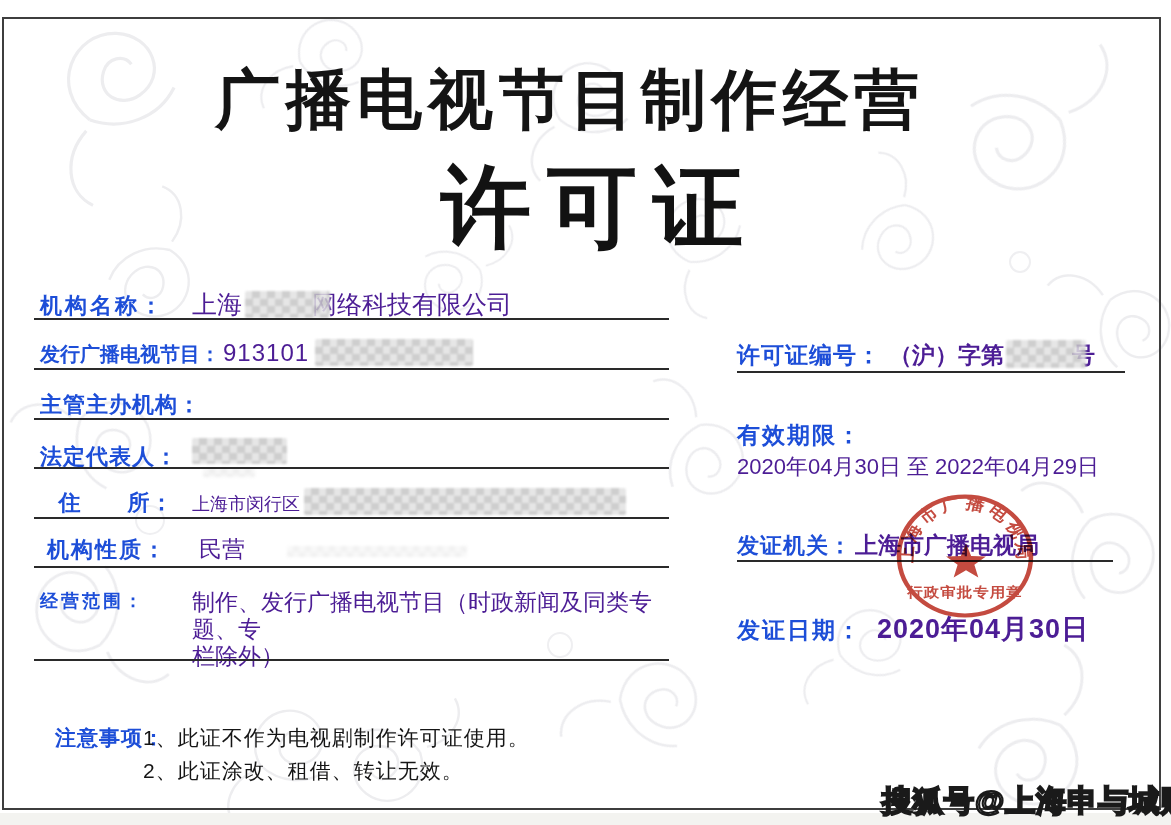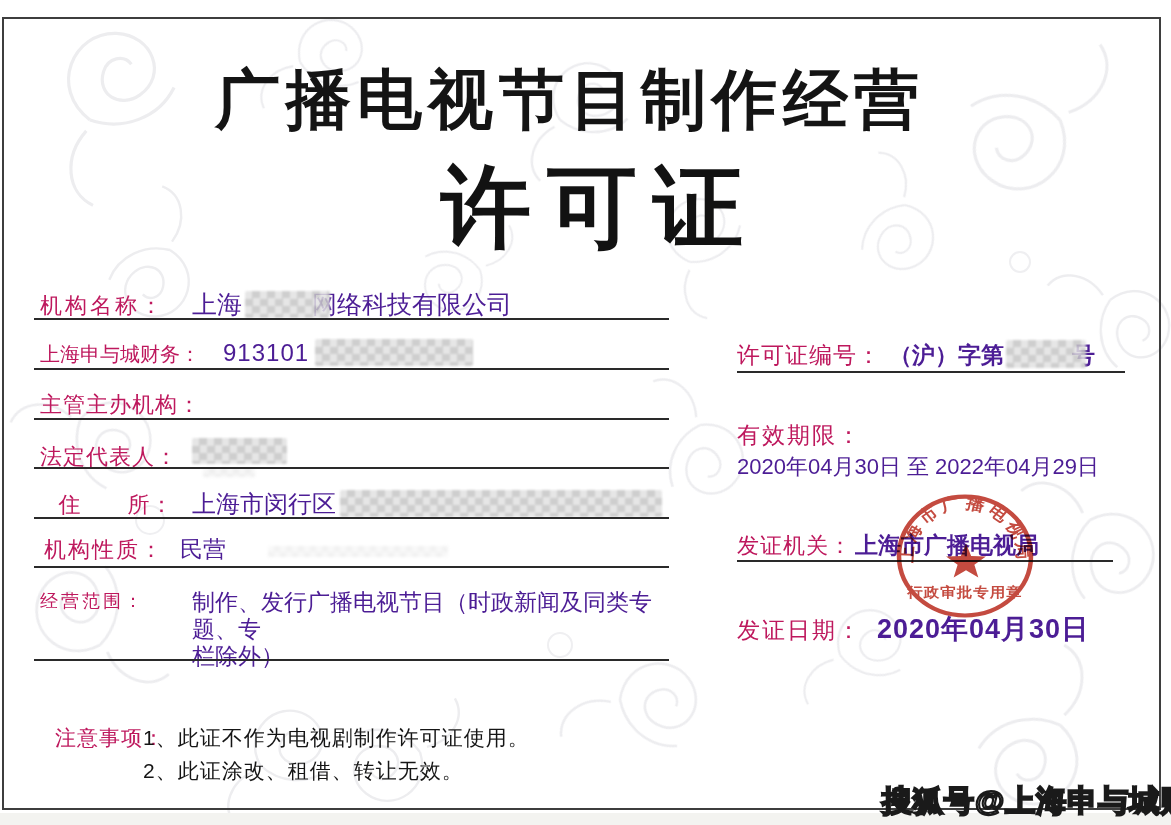--- a/index.html
+++ b/index.html
@@ -12,21 +12,21 @@
   .ornaments{position:absolute; left:0; top:0; z-index:0; pointer-events:none;}
   .frame{position:absolute; left:2px; top:17px; width:1159px; height:793px;
     border:2px solid #3e3e3e; z-index:1; box-sizing:border-box;}
   .scan-bottom{position:absolute; left:0; top:813px; width:1171px; height:12px;
     background:#f3f3f0; z-index:0;}
   .title1{position:absolute; z-index:2; left:0; top:56px; width:1140px; text-align:center;
     font-size:65px; font-weight:900; letter-spacing:6px; color:#141414; white-space:nowrap;}
   .title2{position:absolute; z-index:2; left:15px; top:147px; width:1170px; text-align:center;
     font-size:90px; font-weight:900; letter-spacing:16px; color:#121212; white-space:nowrap;}
   .row{position:absolute; z-index:2; display:flex; align-items:baseline; white-space:nowrap;}
-  .lbl{font-weight:normal; color:#be185d; white-space:pre; flex:none;}
+  .lbl{font-weight:bold; color:#1d4ed8; white-space:pre; flex:none;}
   .val{color:#4c1d95;}
   .serif{font-family:"Liberation Serif","DejaVu Serif",serif;}
   .rule{position:absolute; z-index:2; border-top:2px solid #2a2a2a; height:0;}
   .rd{display:inline-block; position:relative; z-index:2; border-radius:2px;
     background:repeating-conic-gradient(#c6c6c6 0% 25%, #e2e2e2 0% 50%) 0 0/15px 15px;
     filter:blur(1.2px); opacity:.85; vertical-align:-5px;}
   .rd-abs{position:absolute; border-radius:2px;
     background:repeating-conic-gradient(#cfcfcf 0% 25%, #e8e8e8 0% 50%) 0 0/12px 12px;
     filter:blur(1.6px);}
   .stamp{position:absolute; left:890px; top:481px; z-index:3;
@@ -82,45 +82,45 @@
   <div class="title1">广播电视节目制作经营</div>
   <div class="title2">许可证</div>
 
   <div class="row" style="left:40px; top:288px;">
     <span class="lbl" style="width:152px; font-size:22px; letter-spacing:3px;">机构名称：</span>
     <span class="val serif" style="font-size:25px;"><span>上海</span><span class="rd" style="width:85px; height:27px; margin-left:3px;"></span><span style="margin-left:-18px;">网络科技有限公司</span></span>
   </div>
   <div class="rule" style="left:34px; top:318px; width:635px;"></div>
 
   <div class="row" style="left:40px; top:339px;">
-    <span class="lbl" style="width:183px; font-size:20px;">上海申与城财务：</span>
+    <span class="lbl" style="width:183px; font-size:20px;">发行广播电视节目：</span>
     <span class="val" style="font-size:24px; letter-spacing:1px;"><span>913101</span><span class="rd" style="width:158px; height:27px; margin-left:6px;"></span></span>
   </div>
   <div class="rule" style="left:34px; top:368px; width:635px;"></div>
 
   <div class="row" style="left:40px; top:390px;">
     <span class="lbl" style="font-size:22px; letter-spacing:1px;">主管主办机构：</span>
     <span class="val serif" style="font-size:23px;"></span>
   </div>
   <div class="rule" style="left:34px; top:418px; width:635px;"></div>
 
   <div class="row" style="left:40px; top:438px;">
     <span class="lbl" style="width:152px; font-size:22px; letter-spacing:1px;">法定代表人：</span>
     <span class="rd" style="width:95px; height:26px;"></span>
     <span class="rd-abs" style="left:163px; top:30px; width:52px; height:9px; opacity:.35;"></span>
   </div>
   <div class="rule" style="left:34px; top:467px; width:635px;"></div>
 
   <div class="row" style="left:40px; top:488px;">
     <span class="lbl" style="width:152px; font-size:22px; letter-spacing:1px;text-align:center;">住　　所：</span>
-    <span class="val serif" style="font-size:24px;"><span>上海市闵行区</span><span class="rd" style="width:322px; height:27px; margin-left:4px;"></span></span>
+    <span class="val serif" style="font-size:18px;"><span>上海市闵行区</span><span class="rd" style="width:322px; height:27px; margin-left:4px;"></span></span>
   </div>
   <div class="rule" style="left:34px; top:517px; width:635px;"></div>
 
-  <div class="row" style="left:28px; top:534px;text-align:center;">
+  <div class="row" style="left:47px; top:534px;">
     <span class="lbl" style="width:152px; font-size:22px; letter-spacing:2px;">机构性质：</span>
     <span class="val serif" style="font-size:23px;">民营</span>
     <span class="rd-abs" style="left:240px; top:12px; width:180px; height:11px; opacity:.28;"></span>
   </div>
   <div class="rule" style="left:34px; top:566px; width:635px;"></div>
 
   <div class="row" style="left:40px; top:589px; align-items:flex-start;">
     <span class="lbl" style="width:152px; font-size:18px; letter-spacing:3px;">经营范围：</span>
     <span class="val serif" style="font-size:23px; line-height:27px; white-space:normal; width:505px;"><span>制作、发行广播电视节目（时政新闻及同类专题、专</span><br><span>栏除外）</span></span>
   </div>

